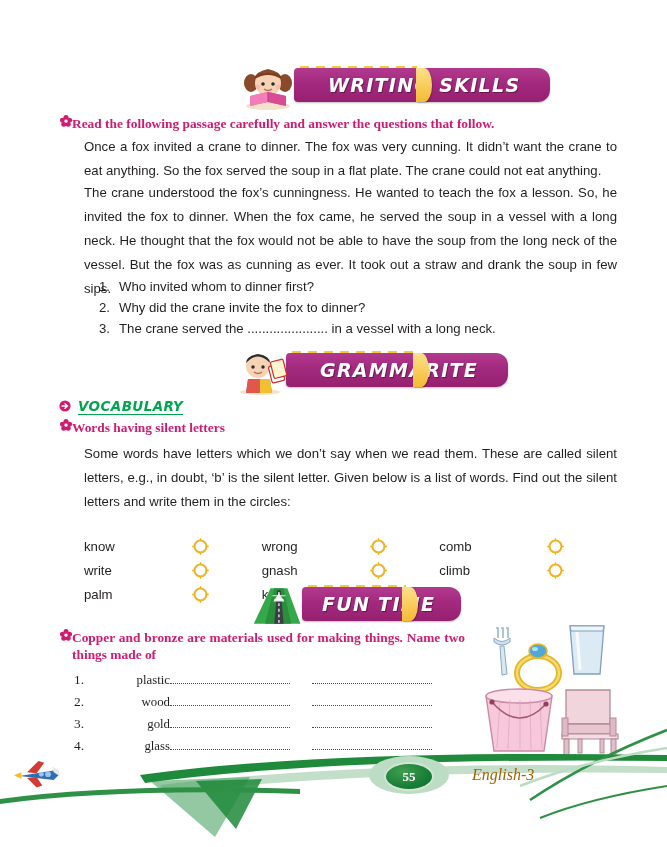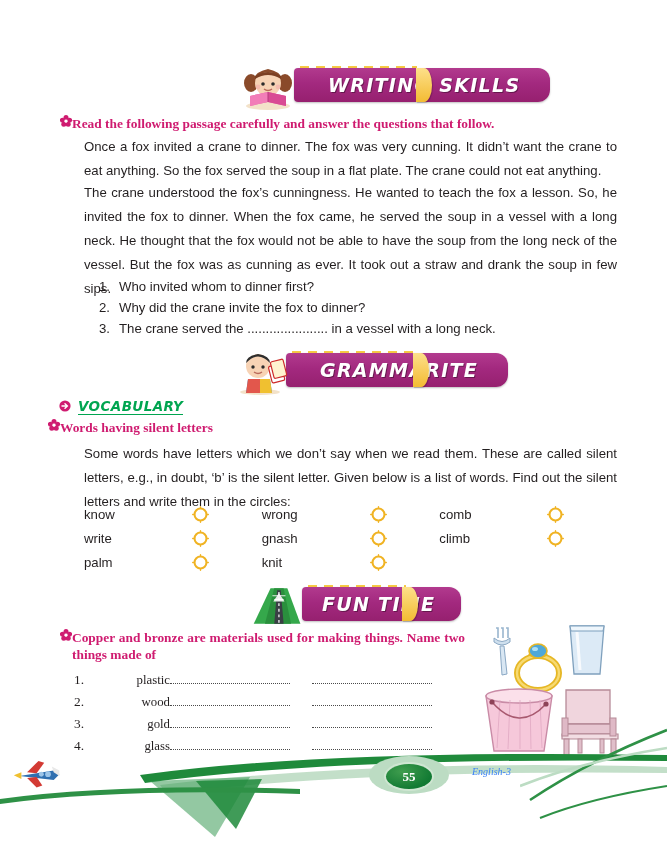--- a/index.html
+++ b/index.html
@@ -74,21 +74,21 @@
 
   
   .vocab{position:absolute;display:flex;align-items:flex-start;gap:7px;}
   .vocab-text{
     color:#00a550;font-weight:bold;font-style:italic;font-size:13.5px;
     letter-spacing:.4px;border-bottom:1.6px solid #00a550;padding-bottom:0px;
     font-family:"DejaVu Sans", sans-serif;
   }
 
   
-  .wordgrid{position:absolute;display:grid;grid-template-columns:repeat(3,1fr);}
+  .wordgrid{position:absolute;display:grid;grid-template-columns:repeat(3,1fr);margin-top:32px;}
   .wcell{display:flex;align-items:center;height:24px;font-size:13.2px;color:#231f20;}
   .wlabel{width:108px;}
   .ring{width:17px;height:17px;display:block;}
 
   
   .funlist{position:absolute;font-size:13.4px;line-height:22px;color:#231f20;
            font-family:"Liberation Serif", serif;}
   .funlist .row{display:flex;align-items:baseline;}
   .funlist .num{width:24px;flex:0 0 24px;text-align:right;padding-right:8px;}
   .funlist .itm{width:78px;flex:0 0 78px;font-family:Liberation Serif, serif;font-size:12.8px;text-align:right;}
@@ -106,21 +106,21 @@
     position:absolute;left:386px;top:764px;width:46px;height:25px;
     border-radius:50%;
     background:radial-gradient(ellipse at 35% 30%,#3f9d4e,#127a33 70%);
     color:#fff;font-size:13px;font-weight:bold;
     display:flex;align-items:center;justify-content:center;
     font-family:"Liberation Serif", serif;
     box-shadow:0 0 0 2px #cfe6d2;
   }
   .booktitle{
     position:absolute;left:472px;top:766px;
-    font-style:italic;font-size:10px;color:#3b82f6;
+    font-style:italic;font-size:16px;color:#a16207;
     font-family:"Liberation Serif", serif;
   }
 </style>
 </head>
 <body>
 
 <div class="page">
 
   <div class="banner-wrap" style="left:238px;top:66px;width:195px;">
     <div class="banner-dashes"></div>
@@ -210,21 +210,21 @@
   <div class="vocab" style="left:59px;top:398px;">
     <span class="arrow-bullet">
       <svg width="12" height="12" viewBox="0 0 12 12">
         <circle cx="6" cy="6" r="5.6" fill="#cf1b70"></circle>
         <path d="M3 6 L8 6 M6 3.7 L8.4 6 L6 8.3" stroke="#ffffff" stroke-width="1.4" fill="none" stroke-linecap="round"></path>
       </svg>
     </span>
     <span class="vocab-text">VOCABULARY</span>
   </div>
 
-  <div class="q-head" style="left:48px;top:419px;width:520px;">
+  <div class="q-head" style="left:60px;top:419px;width:520px;">
     <span class="flower">
       <svg width="12" height="12" viewBox="0 0 12 12">
         <g fill="#cf1b70">
           <circle cx="6" cy="2.6" r="2.5"></circle>
             <circle cx="9.6" cy="5.2" r="2.5"></circle>
           <circle cx="8.2" cy="9.3" r="2.5"></circle>
             <circle cx="3.8" cy="9.3" r="2.5"></circle>
           <circle cx="2.4" cy="5.2" r="2.5"></circle>
         </g>
         <circle cx="6" cy="6" r="1.6" fill="#ffffff"></circle>

